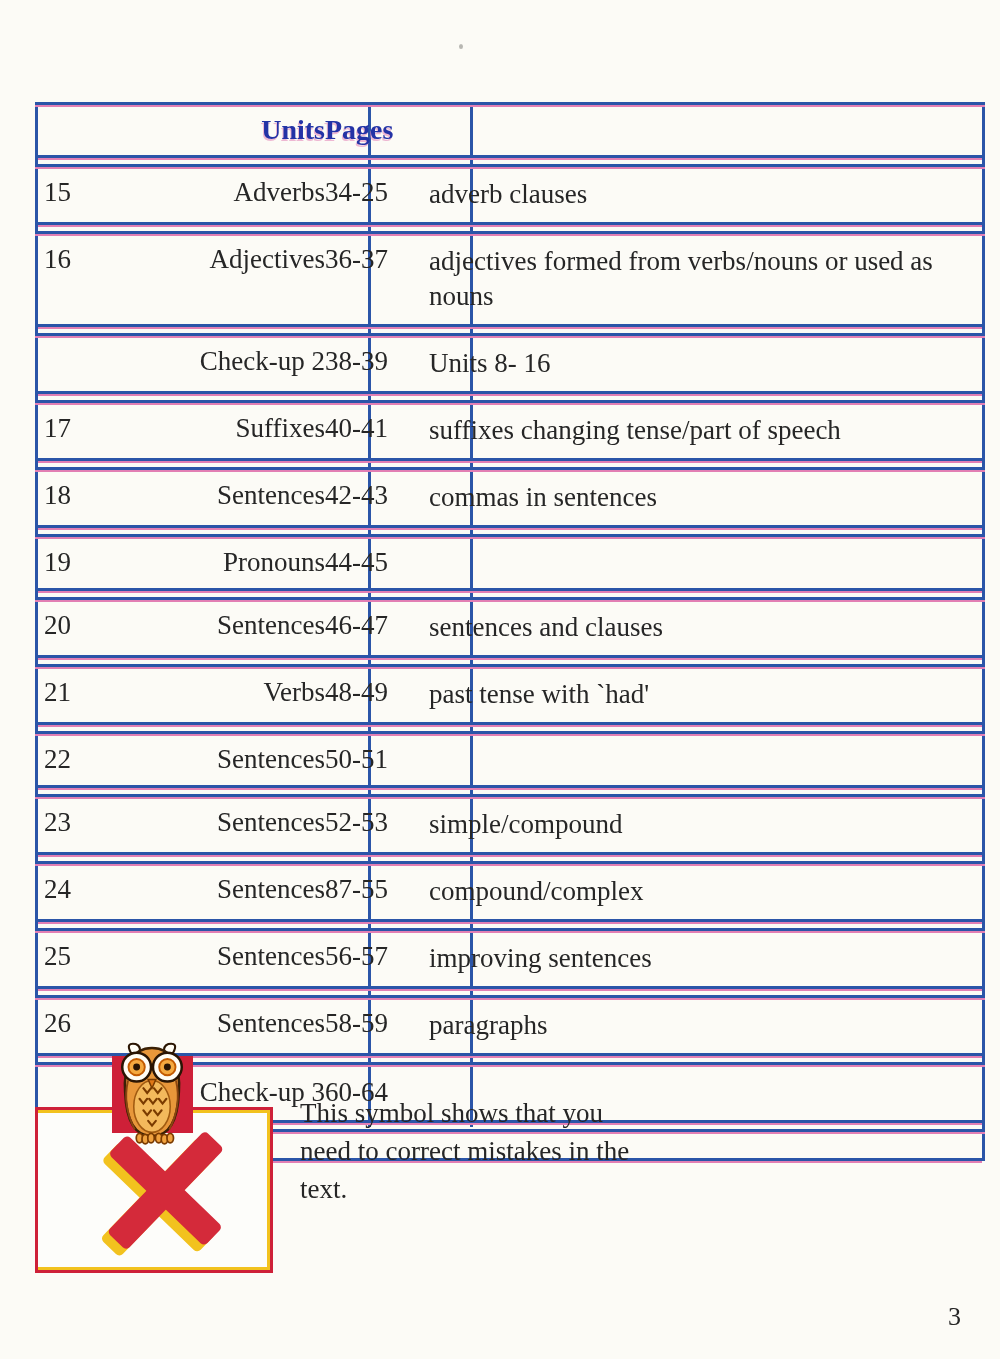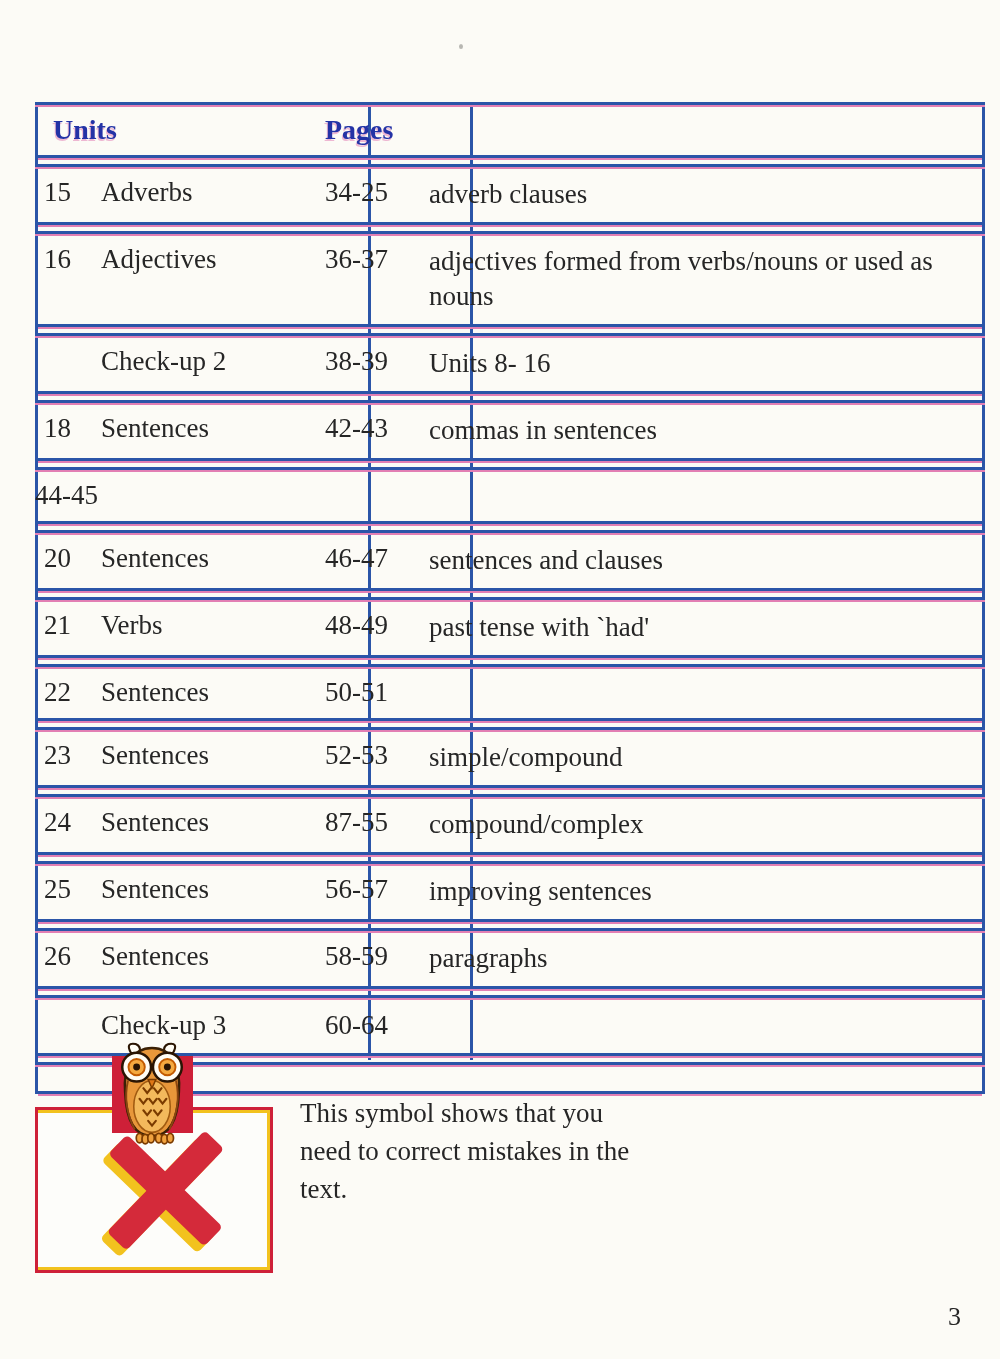--- a/index.html
+++ b/index.html
@@ -23,21 +23,21 @@
     box-shadow: inset 0 5px 0 -3px var(--pink), 0 5px 0 -3px var(--pink);
     margin-bottom:6px;padding:10px 0;min-height:29px;
   }
   .row.header{padding:9px 0;min-height:30px;}
   .row.header .cell-unit,.row.header .cell-pages{
     color:var(--hdr-blue);font-weight:bold;font-size:28px;
     text-shadow:-1px 2px 0 rgba(226,127,180,0.55);
   }
   .row.empty{min-height:0;height:26px;padding:0;margin-bottom:0;}
   .row.checkup3{padding:12px 0;}
-  .cell-unit{width:290px;display:flex;font-size:27px;}
+  .cell-unit{width:290px;display:flex;font-size:27px;justify-content:space-between;}
   .num{width:57px;padding-left:9px;flex:none;}
   .cell-pages{width:102px;box-sizing:border-box;font-size:27px;flex:none;}
   .cell-desc{flex:1;padding-left:2px;padding-right:10px;font-size:27px;line-height:35px;}
   .vline{position:absolute;top:0;width:3px;background:var(--blue);}
   .vline.l{left:0;height:100%;}
   .vline.r{right:0;height:100%;}
   .vline.s1{left:333px;height:calc(100% - 34px);}
   .vline.s2{left:435px;height:calc(100% - 34px);}
   
   .note-box{
@@ -100,27 +100,39 @@
         <div class="row checkup">
           <div class="cell-unit">
             <span class="num"></span>
             <span>Check-up 2</span>
           </div>
           <div class="cell-pages">38-39</div>
           <div class="cell-desc">Units 8- 16</div>
         </div>
         <div class="row">
           <div class="cell-unit">
+            <span class="num">17</span>
+            <span>Suffixes</span>
+          </div>
+          <div class="cell-pages">40-41</div>
+          <div class="cell-desc">suffixes changing tense/part of speech</div>
+        </div>
+        <div class="row">
+          <div class="cell-unit">
             <span class="num">18</span>
             <span>Sentences</span>
           </div>
           <div class="cell-pages">42-43</div>
           <div class="cell-desc">commas in sentences</div>
         </div>
         <div class="row">
+          <div class="cell-unit">
+            <span class="num">19</span>
+            <span>Pronouns</span>
+          </div>
           <div class="cell-pages">44-45</div>
         </div>
         <div class="row">
           <div class="cell-unit">
             <span class="num">20</span>
             <span>Sentences</span>
           </div>
           <div class="cell-pages">46-47</div>
           <div class="cell-desc">sentences and clauses</div>
         </div>

